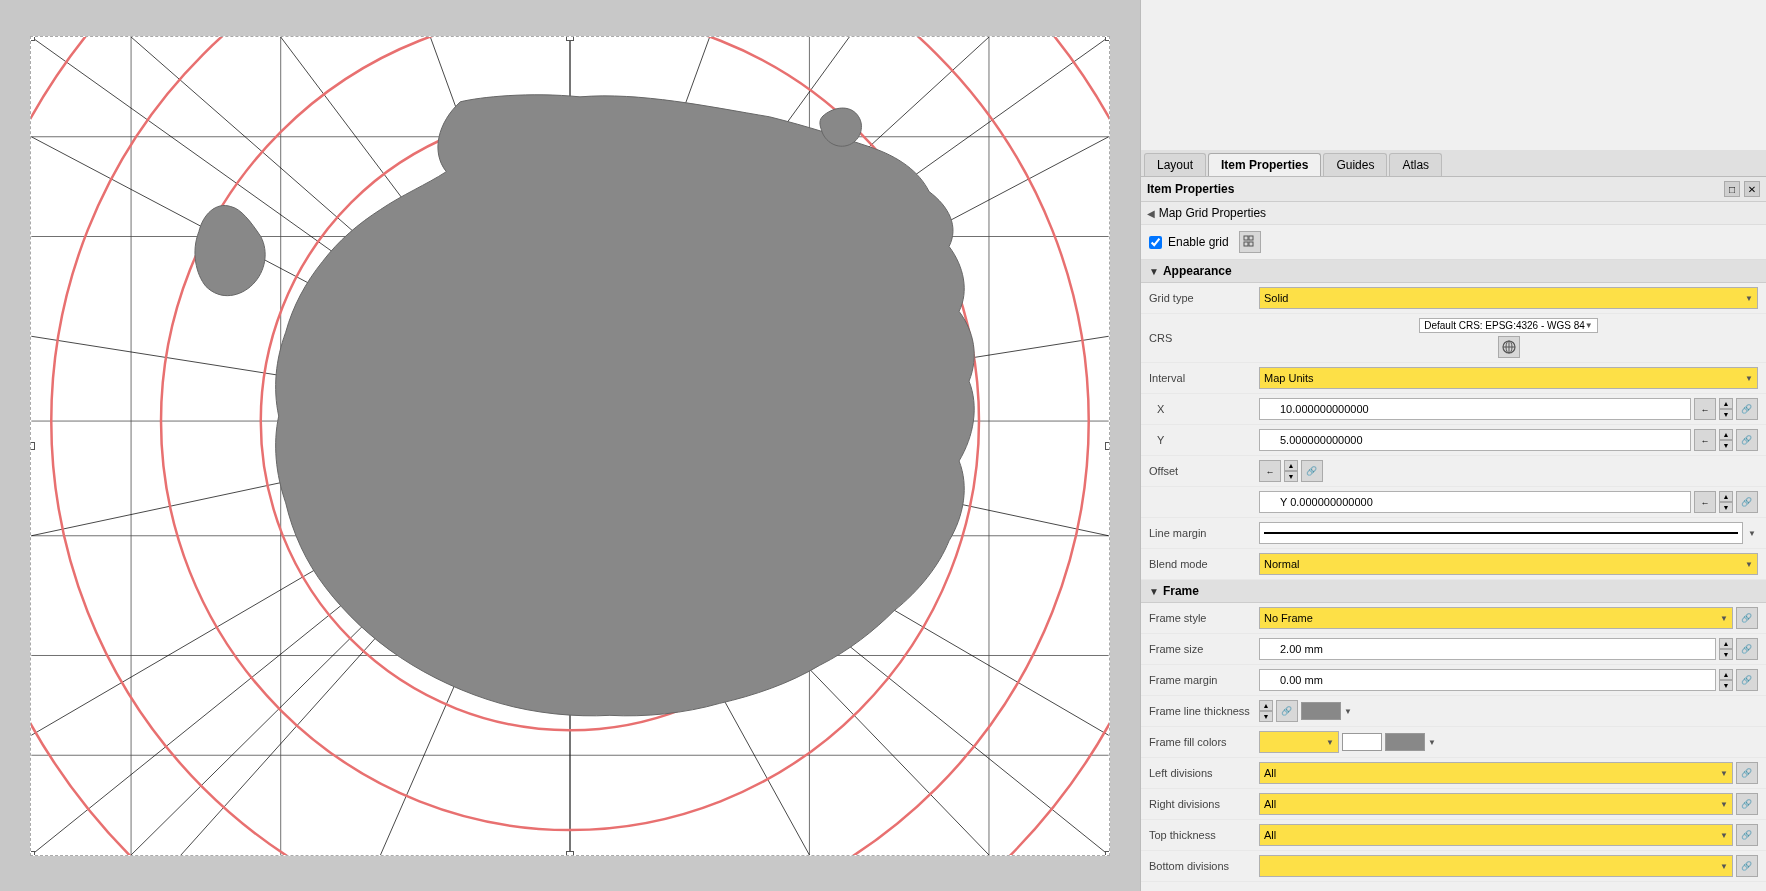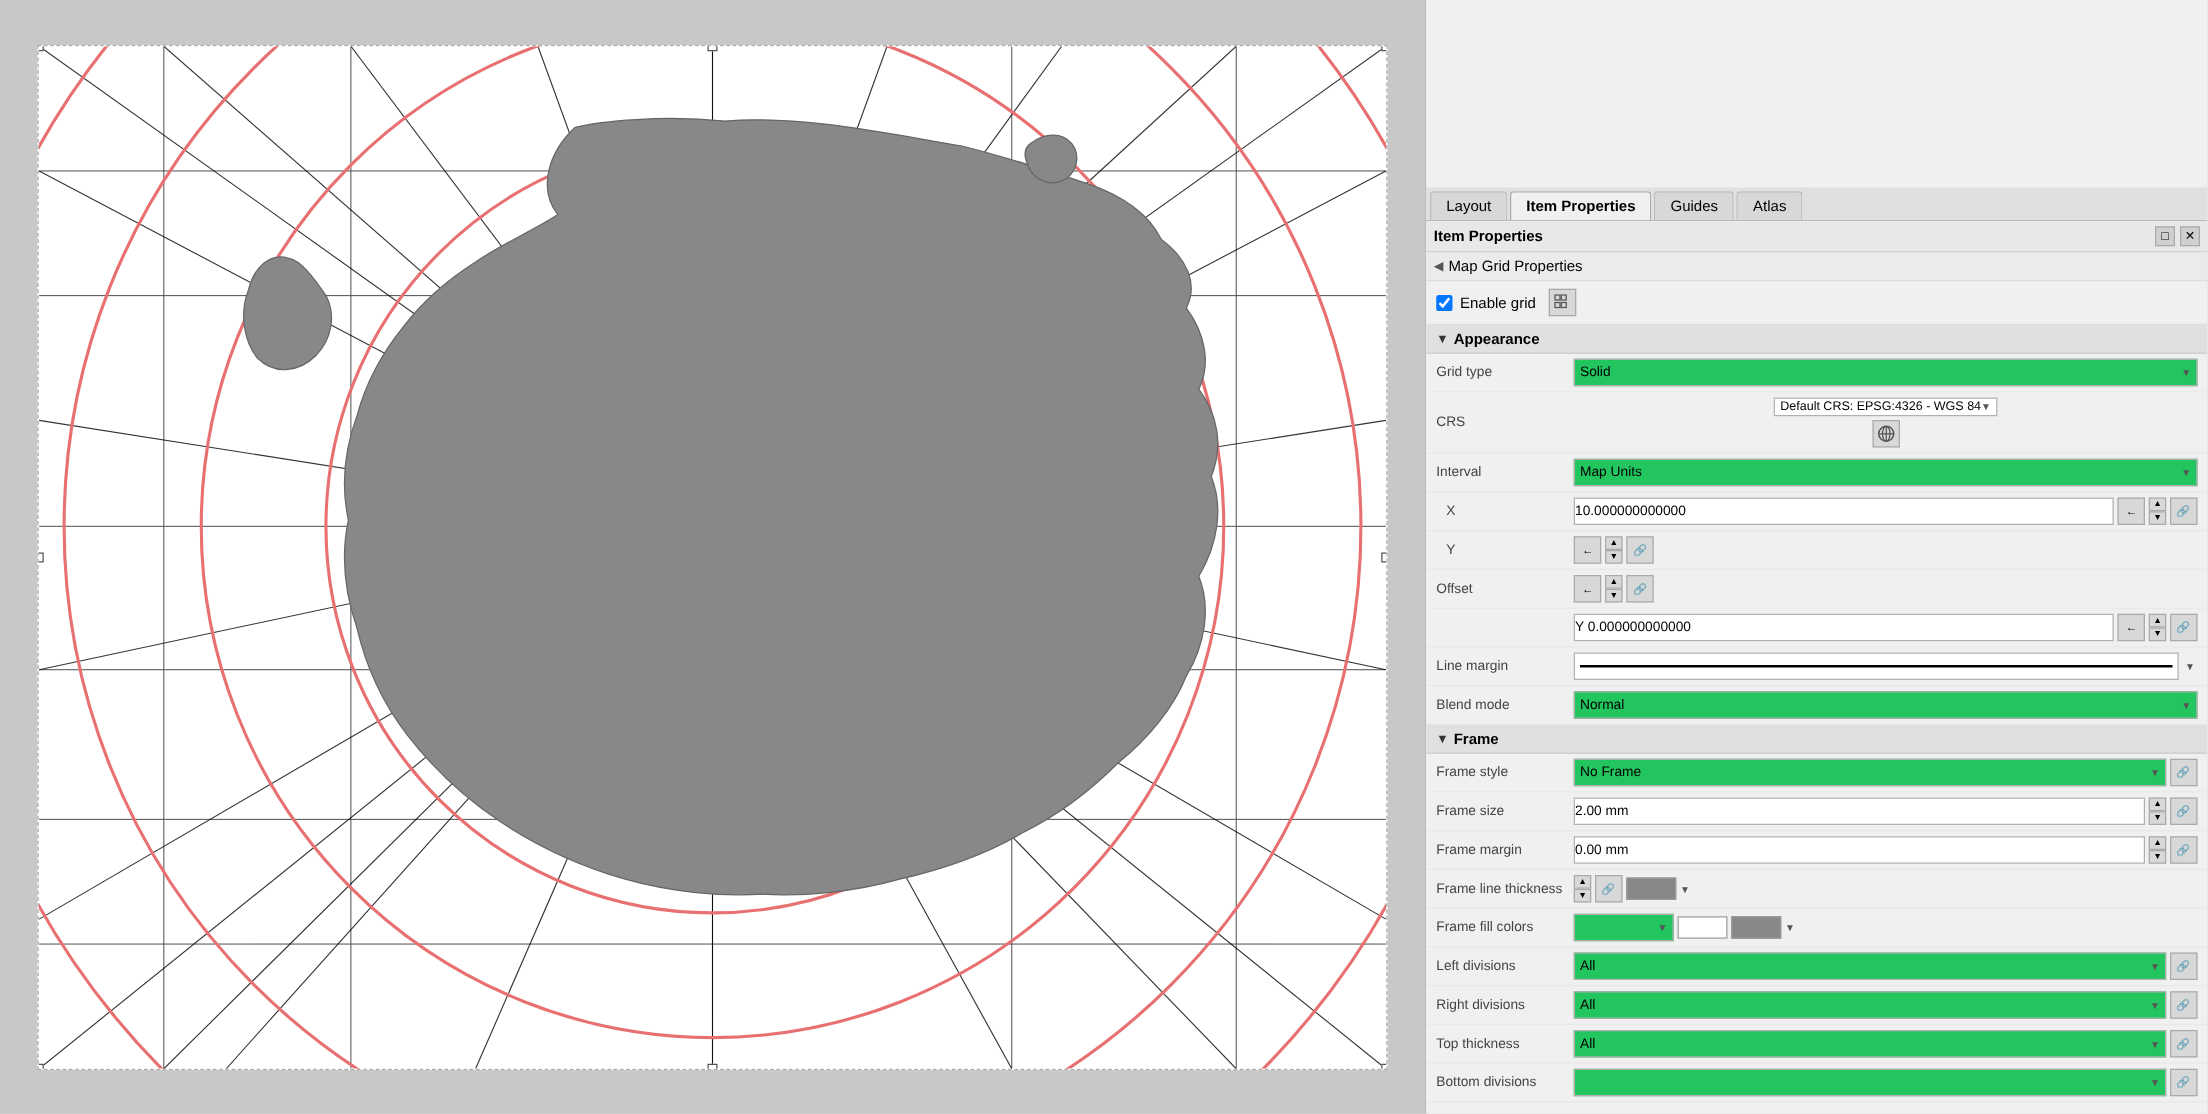--- a/index.html
+++ b/index.html
@@ -191,41 +191,41 @@
       flex: 1;
       display: flex;
       align-items: center;
       gap: 3px;
     }
 
     .combo-box {
       flex: 1;
       height: 22px;
       border: 1px solid #b0b0b0;
-      background: #22c55e;
+      background: #fde047;
       font-size: 11px;
       padding: 1px 4px;
       display: flex;
       align-items: center;
       justify-content: space-between;
       cursor: pointer;
     }
 
     .combo-arrow {
       font-size: 8px;
       color: #555;
     }
 
     .text-input {
       flex: 1;
       height: 22px;
       border: 1px solid #b0b0b0;
       background: white;
       font-size: 11px;
-      padding: 1px 0;
+      padding: 1px 20px;
       display: flex;
       align-items: center;
       justify-content: space-between;
     }
 
     .spin-btns {
       display: flex;
       flex-direction: column;
       width: 14px;
     }
@@ -496,20 +496,23 @@
           <div class="spin-btn">▲</div>
           <div class="spin-btn">▼</div>
         </div>
         <div class="small-icon-btn" style="font-size:9px;">🔗</div>
       </div>
     </div>
 
     <div class="prop-row">
       <span class="prop-label" style="padding-left:8px;">Y</span>
       <div class="prop-control">
+        <div class="text-input">
+          <span>5.000000000000</span>
+        </div>
         <div class="small-icon-btn" style="font-size:9px;">←</div>
         <div class="spin-btns">
           <div class="spin-btn">▲</div>
           <div class="spin-btn">▼</div>
         </div>
         <div class="small-icon-btn" style="font-size:9px;">🔗</div>
       </div>
     </div>
 
     <div class="prop-row">

